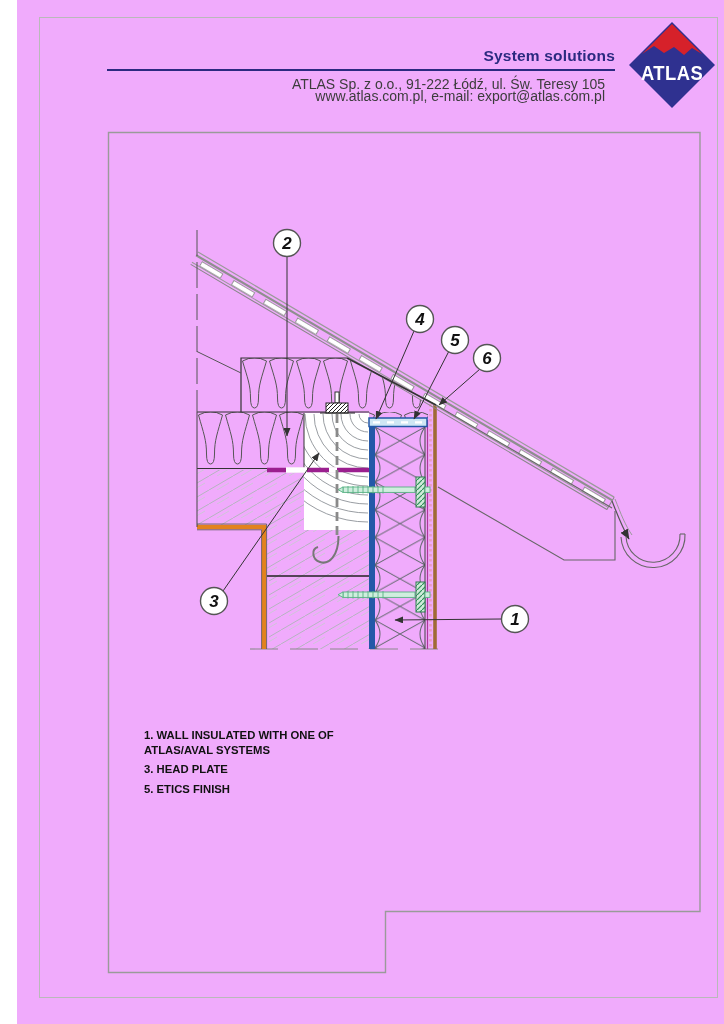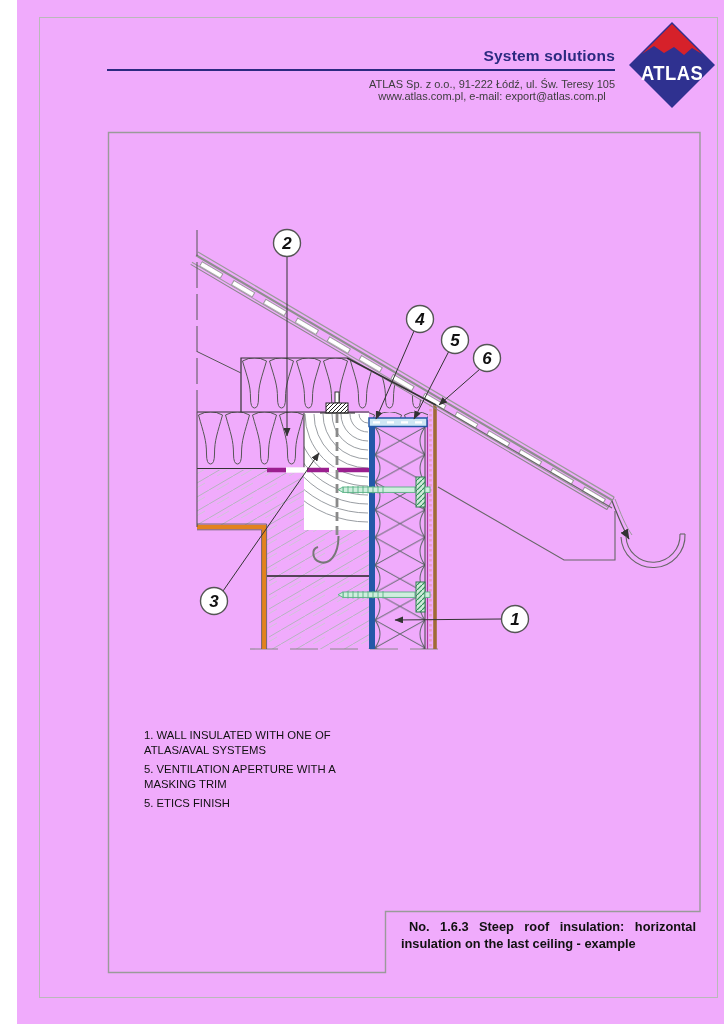--- a/index.html
+++ b/index.html
@@ -4,26 +4,26 @@
 <style>
   html,body{margin:0;padding:0;background:#ffffff;}
   .page{position:relative;width:724px;height:1024px;background:#f0abfc;
         font-family:"Liberation Sans",sans-serif;overflow:hidden;margin-left:17px;}
   .page-border{position:absolute;left:22px;top:17px;width:677px;height:979px;
         border:1.5px solid #b9b9b9;}
   
   .hdr-title{position:absolute;top:47px;right:126px;font-size:15.5px;font-weight:bold;
         color:#2b2a80;letter-spacing:.2px;}
   .hdr-rule{position:absolute;left:90px;top:69px;width:508px;height:2px;background:#2b2a80;}
-  .hdr-addr{position:absolute;top:79px;right:126px;text-align:center;font-size:11px;
+  .hdr-addr{position:absolute;top:79px;right:136px;text-align:right;font-size:14px;
         color:#3c3c3c;line-height:11.6px;white-space:nowrap;}
   .logo{position:absolute;left:611px;top:21px;width:88px;height:88px;}
   
   .legend{position:absolute;left:127px;top:728px;width:244px;color:#111;}
-  .legend .li{font-size:11.3px;font-weight:normal;line-height:14.5px;margin-bottom:5px;}
+  .legend .li{font-size:11.3px;font-weight:bold;line-height:14.5px;margin-bottom:5px;}
   
   .caption{position:absolute;left:384px;top:919px;width:295px;font-size:12.8px;
         font-weight:bold;color:#111;text-align:justify;line-height:16.5px;text-indent:8px;}
   svg.draw{position:absolute;left:0;top:0;}
   .callout-num{font:italic bold 17px "Liberation Sans",sans-serif;fill:#111;}
   .logo-text{font:bold 20px "Liberation Sans",sans-serif;fill:#fff;letter-spacing:.5px;}
 </style>
 </head>
 <body>
 
@@ -237,18 +237,17 @@
       </g>
       <g>
         <circle cx="498" cy="619" r="13.5" fill="#fff" stroke="#555" stroke-width="1.4"></circle>
         <text x="498" y="625" text-anchor="middle" class="callout-num">1</text>
       </g>
     </g>
   </svg>
 
   <div class="legend">
     <div class="li">1. WALL INSULATED WITH ONE OF ATLAS/AVAL SYSTEMS</div>
-    <div class="li">5. VENTILATION APERTURE WITH A MASKING TRIM</div>
+    <div class="li">3. HEAD PLATE</div>
     <div class="li">5. ETICS FINISH</div>
   </div>
 
-  <div class="caption">No. 1.6.3 Steep roof insulation: horizontal insulation on the last ceiling - example</div>
 </div>
 
 </body></html>

